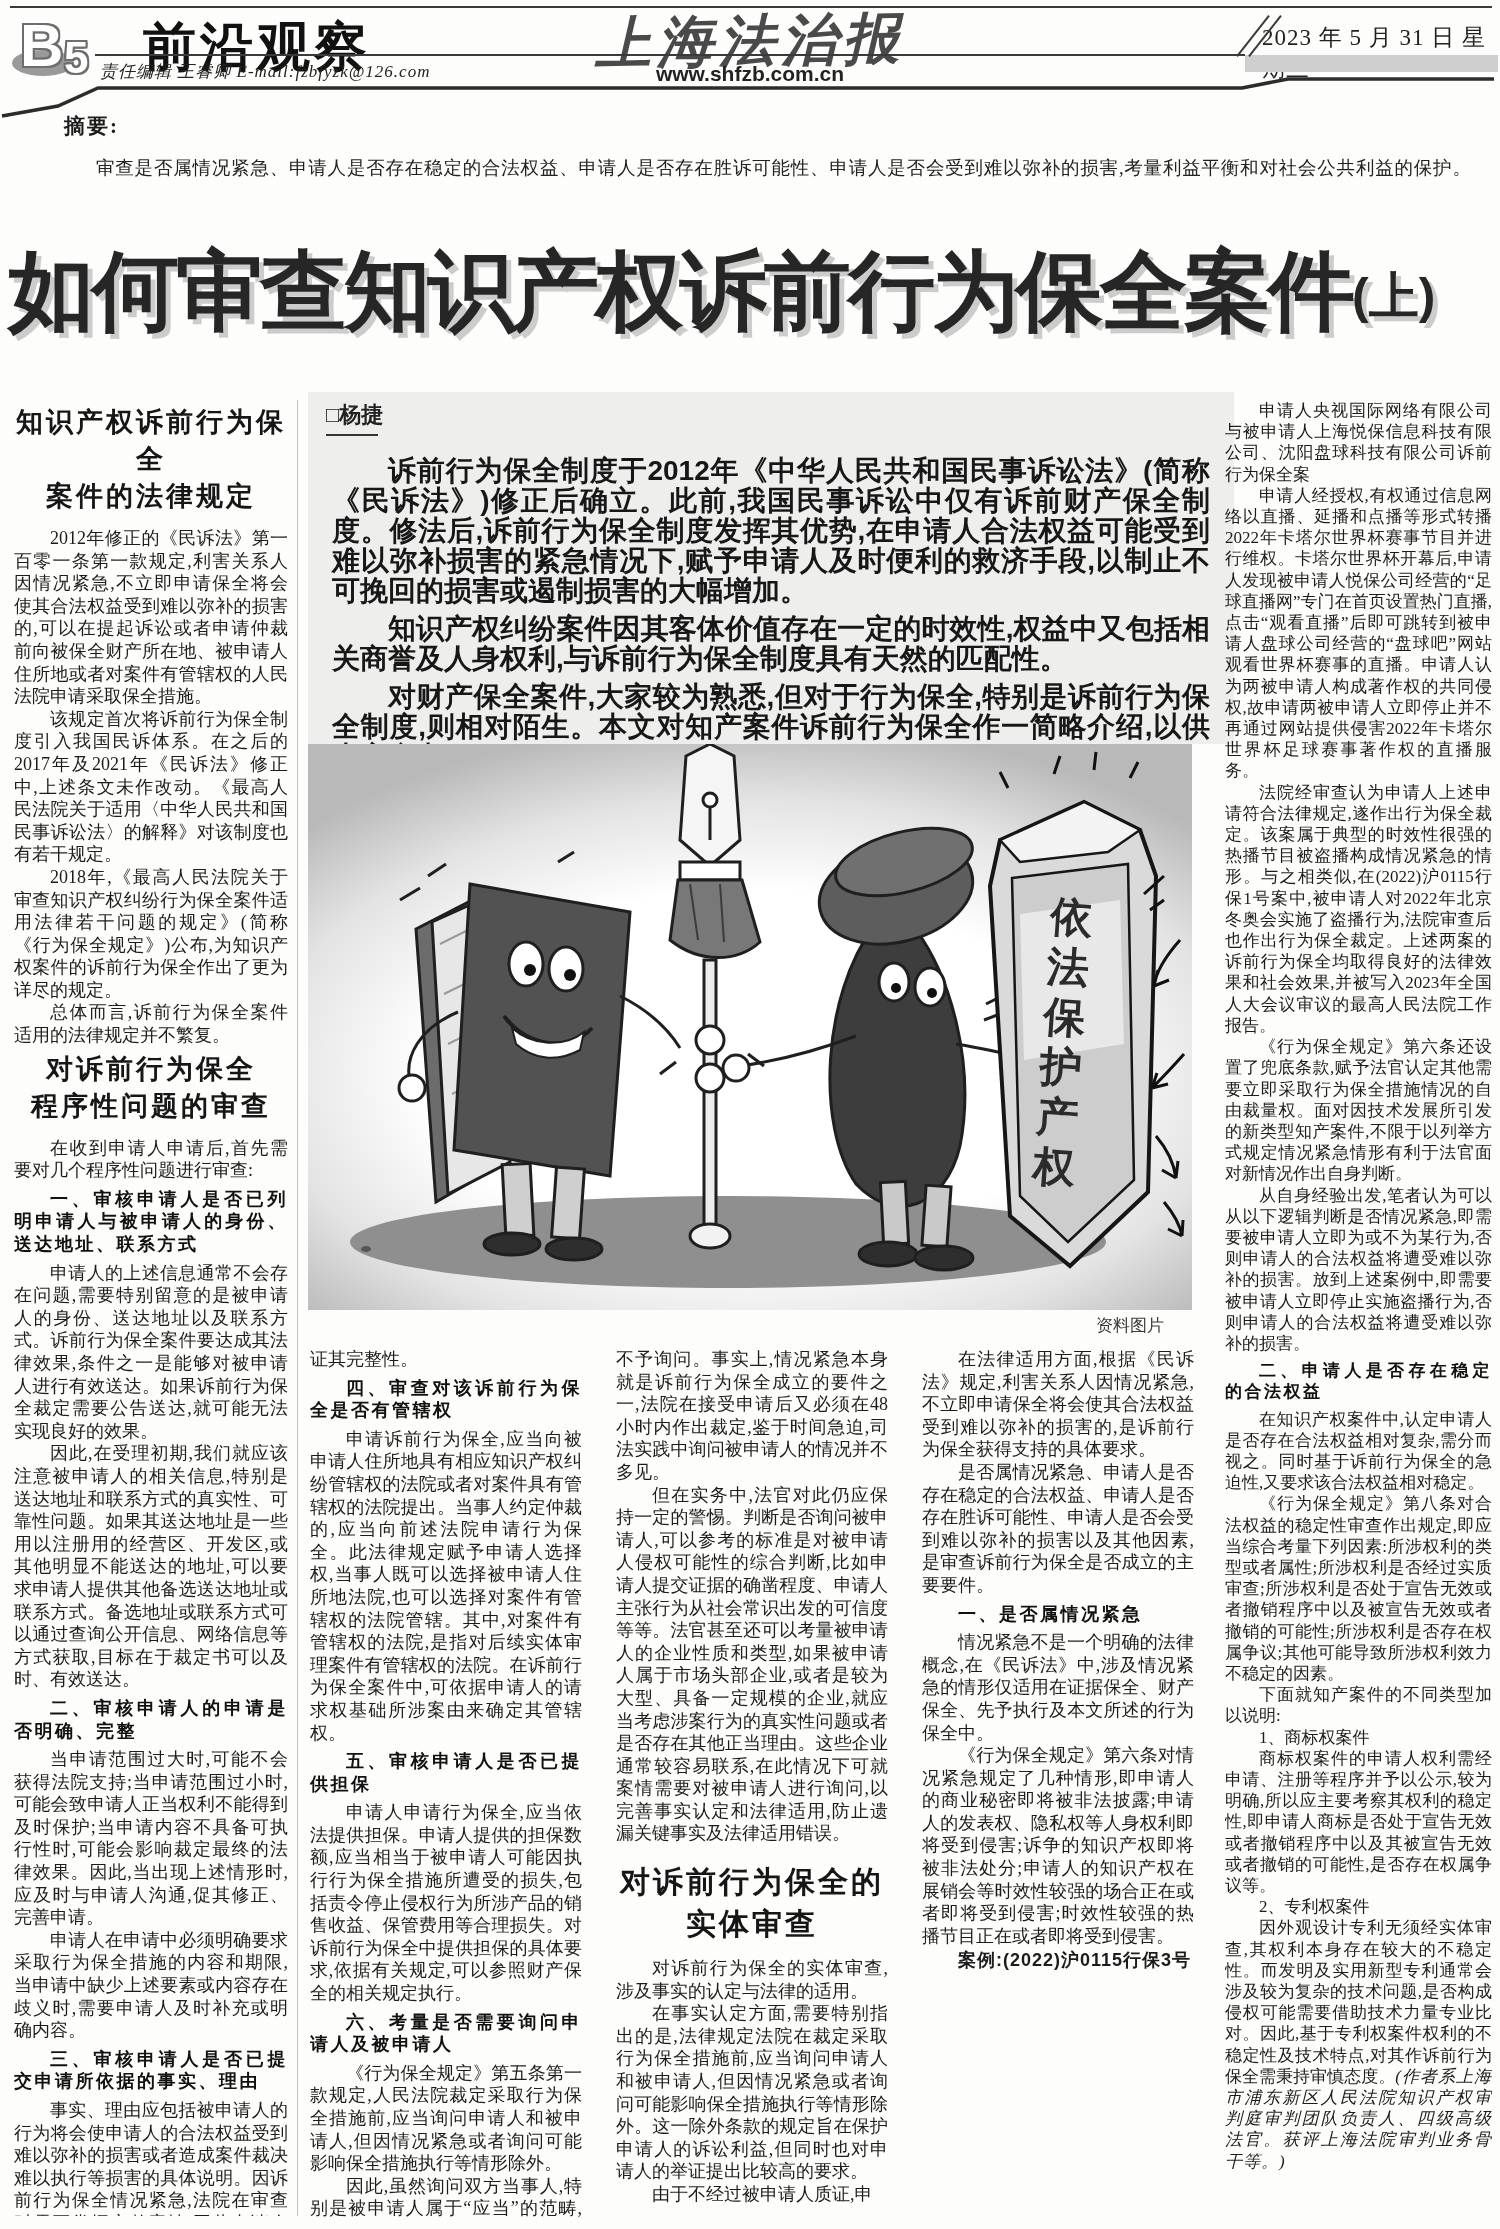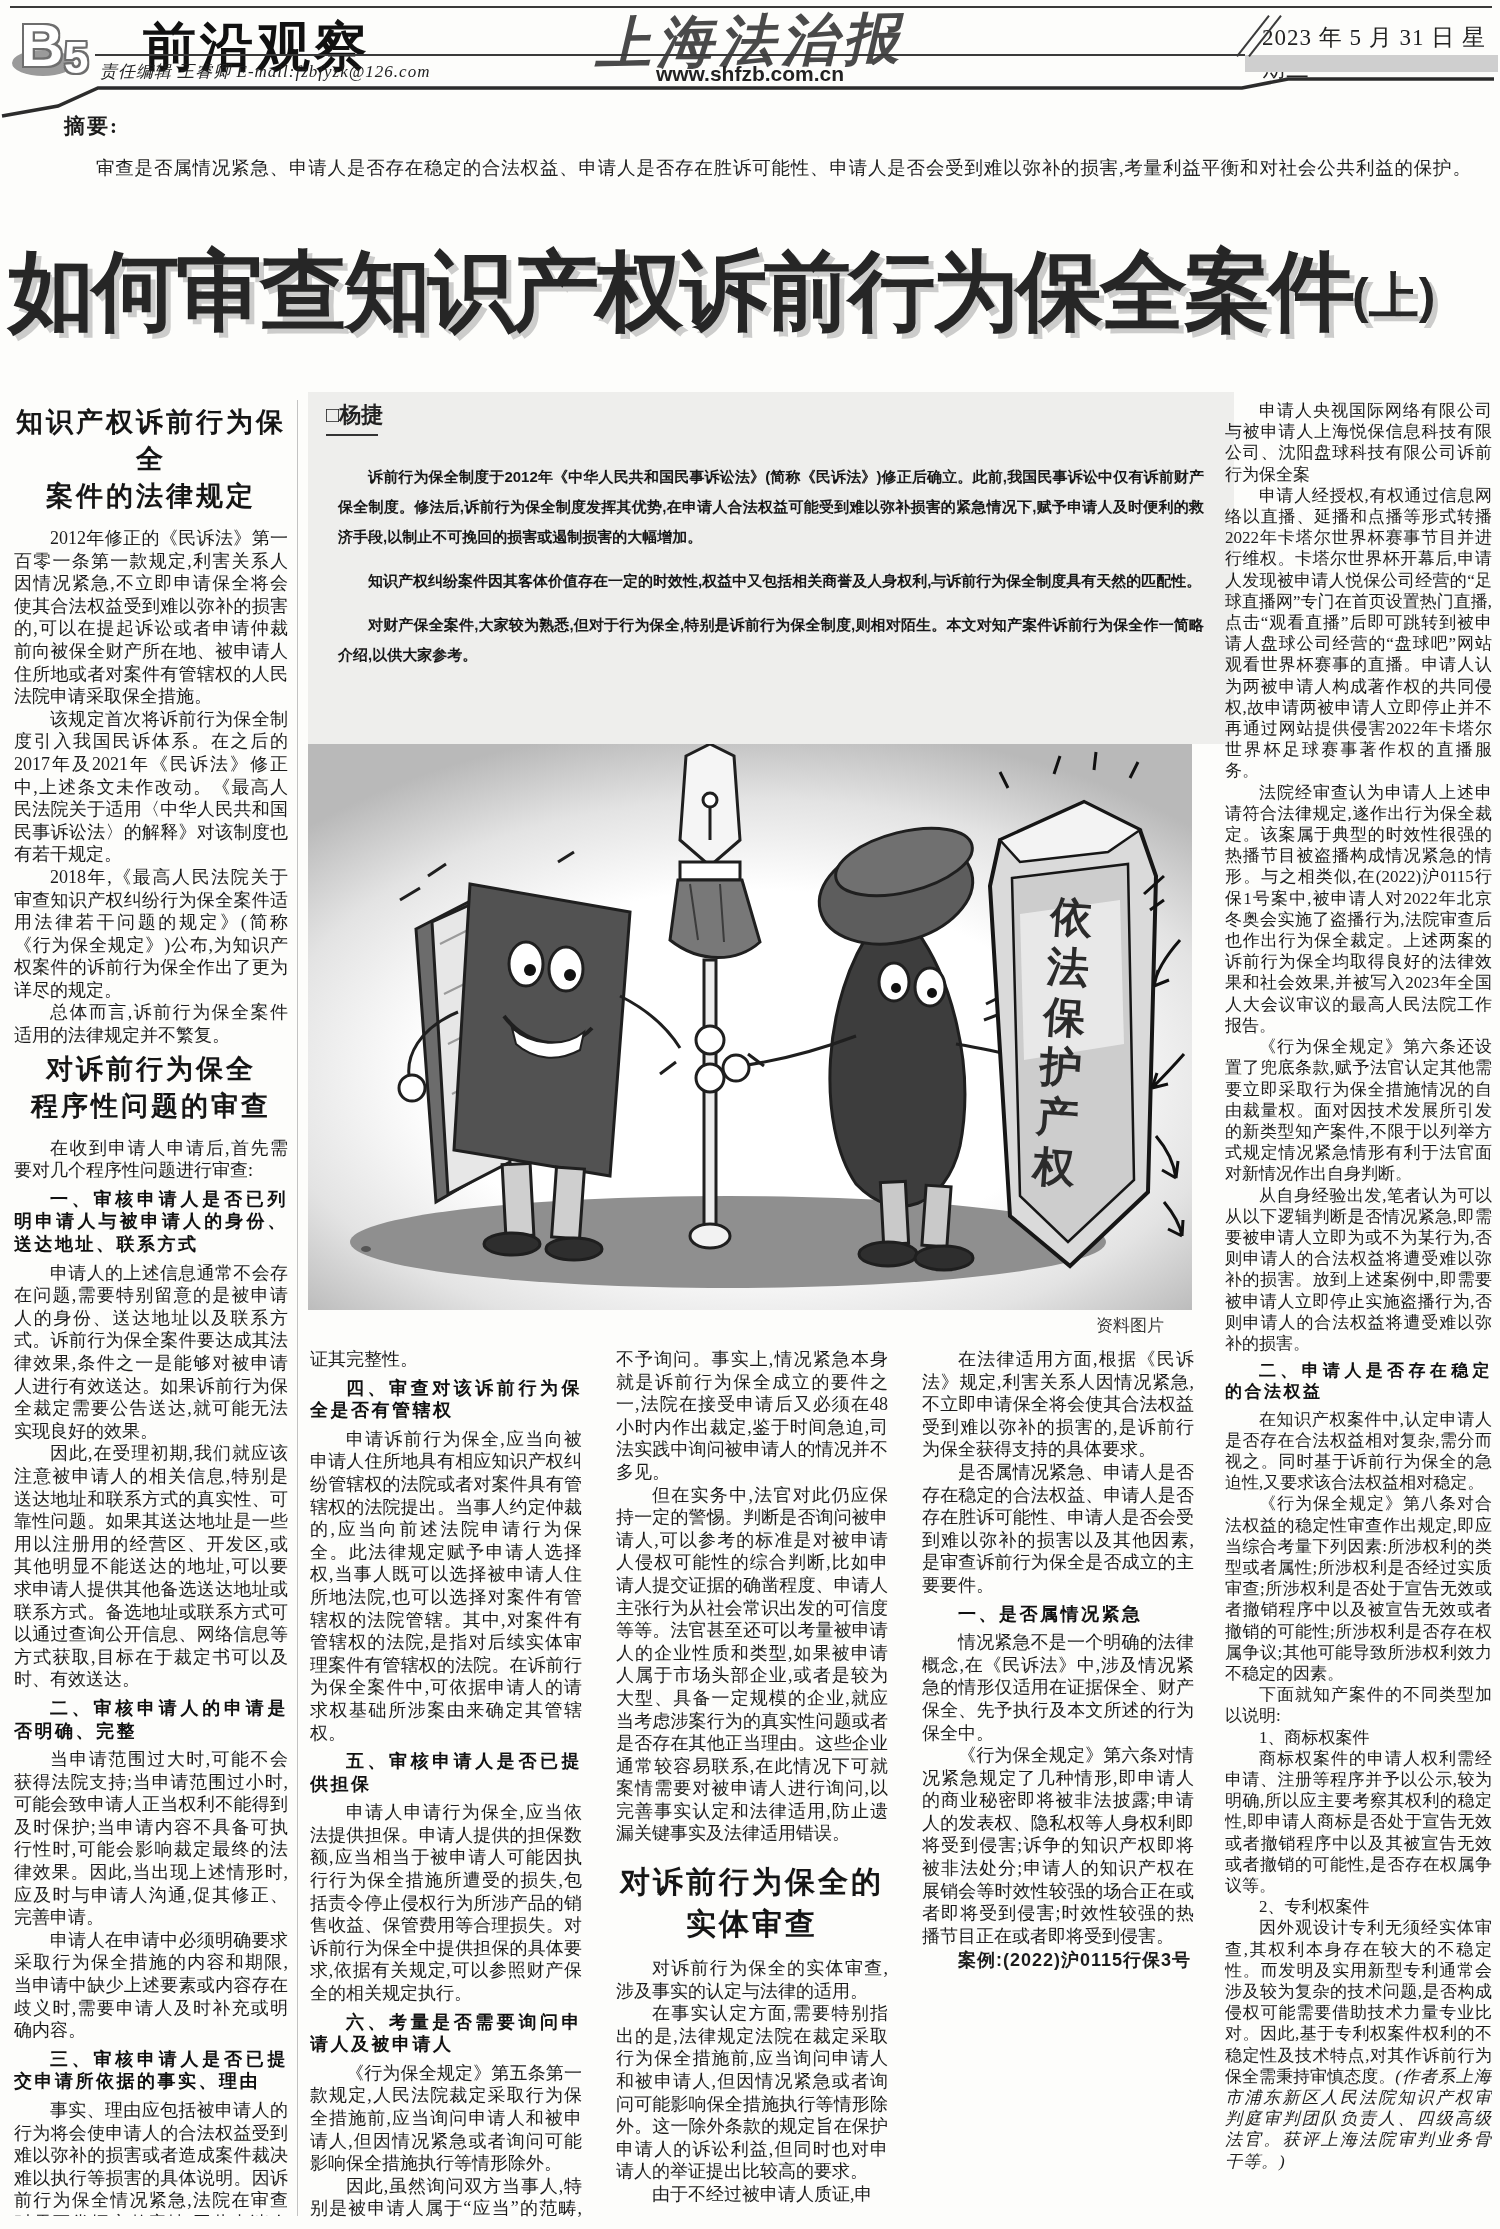--- a/index.html
+++ b/index.html
@@ -52,22 +52,22 @@
   .bighead{font-size:30px !important;line-height:42px !important;margin:16px 0 12px !important;}
   .kai{font-style:italic;letter-spacing:1px;}
   .divider{position:absolute;left:297px;top:400px;width:1px;height:1816px;background:#c3c3c3;}
   
   .intro-box{position:absolute;left:308px;top:392px;width:926px;height:352px;background:#eeeeec;
       padding:11px;box-sizing:border-box;}
   .byline{position:absolute;left:18px;top:8px;font-family:"Liberation Sans","DejaVu Sans",sans-serif;
       font-size:22px;font-weight:bold;color:#222;}
   .byline:after{content:"";display:block;width:52px;height:2px;background:#333;margin-top:4px;}
   .intro-paras{position:absolute;left:16px;top:56px;width:894px;text-align:justify;}
-  .intro-paras p{margin:14px;font-family:"Liberation Sans","DejaVu Sans",sans-serif;font-weight:700;
-      font-size:15px;line-height:30px;color:#171717;text-indent:2em;}
+  .intro-paras p{margin:8px;font-family:"Liberation Sans","DejaVu Sans",sans-serif;font-weight:700;
+      font-size:28px;line-height:30px;color:#171717;text-indent:2em;}
   .cartoon{position:absolute;left:308px;top:744px;width:884px;height:566px;
       background:radial-gradient(ellipse 70% 62% at 50% 58%, #ffffff 52%, #e3e3e3 78%, #b9b9b9 100%);}
   .caption{position:absolute;left:308px;top:1314px;width:856px;text-align:right;
       font-family:"Liberation Sans","DejaVu Sans",sans-serif;font-size:17px;color:#3a3a3a;}
 </style>
 </head>
 <body>
 
 <div class="page">
 

